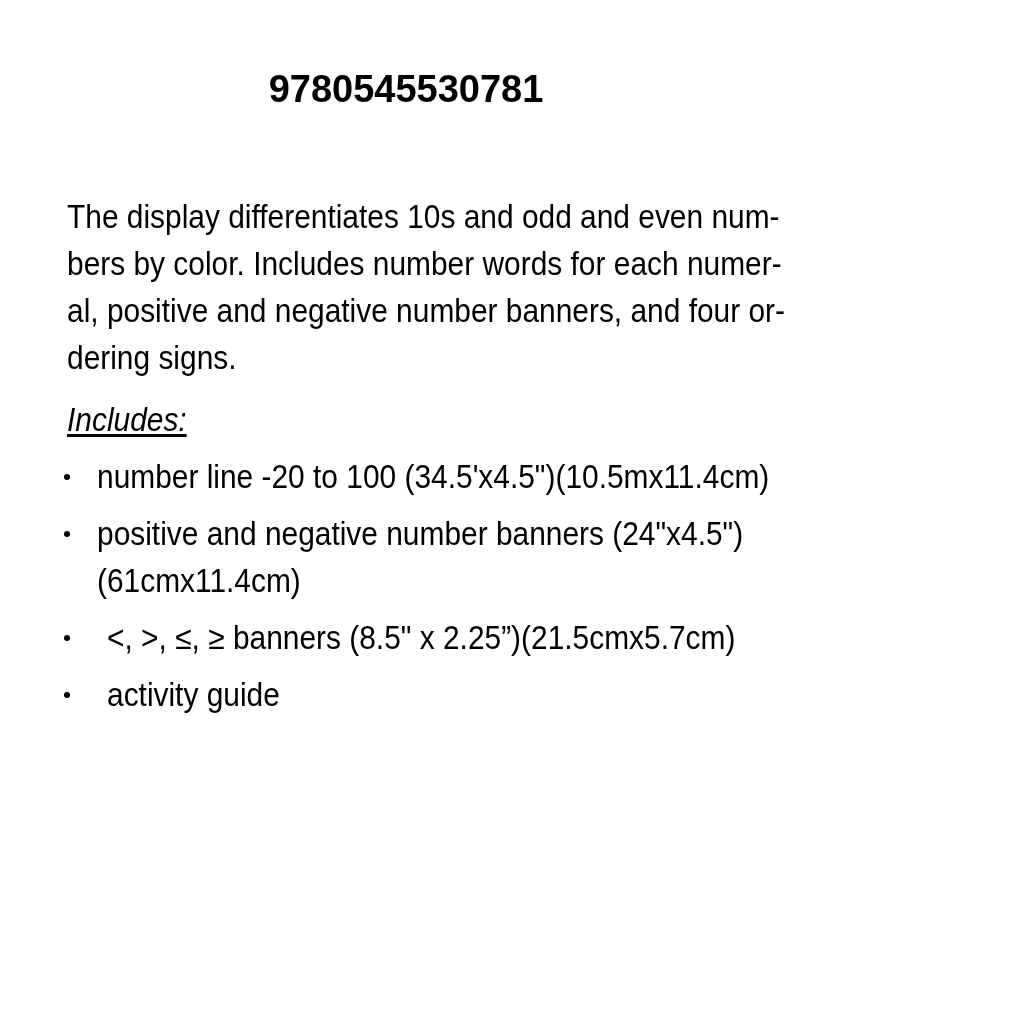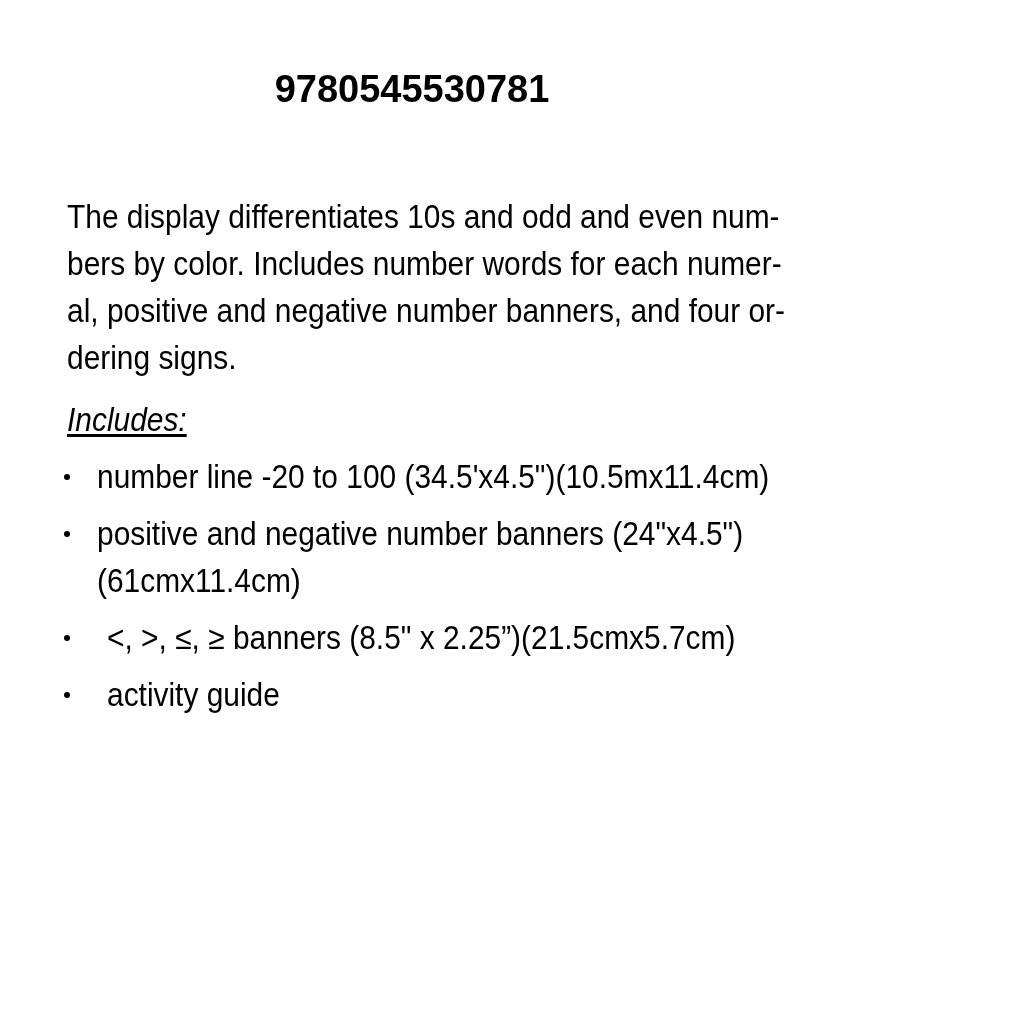--- a/index.html
+++ b/index.html
@@ -18,21 +18,20 @@
     .title {
       position: absolute;
       top: 66px;
       left: 0;
       width: 812px;
       text-align: center;
       font-size: 38px;
       font-weight: bold;
       line-height: 46px;
       letter-spacing: 0px;
-      padding-left: 6px;
     }
     .desc {
       position: absolute;
       top: 194px;
       left: 67px;
       width: 900px;
       font-size: 32.5px;
       line-height: 47px;
       margin: 0;
       white-space: pre-line;

